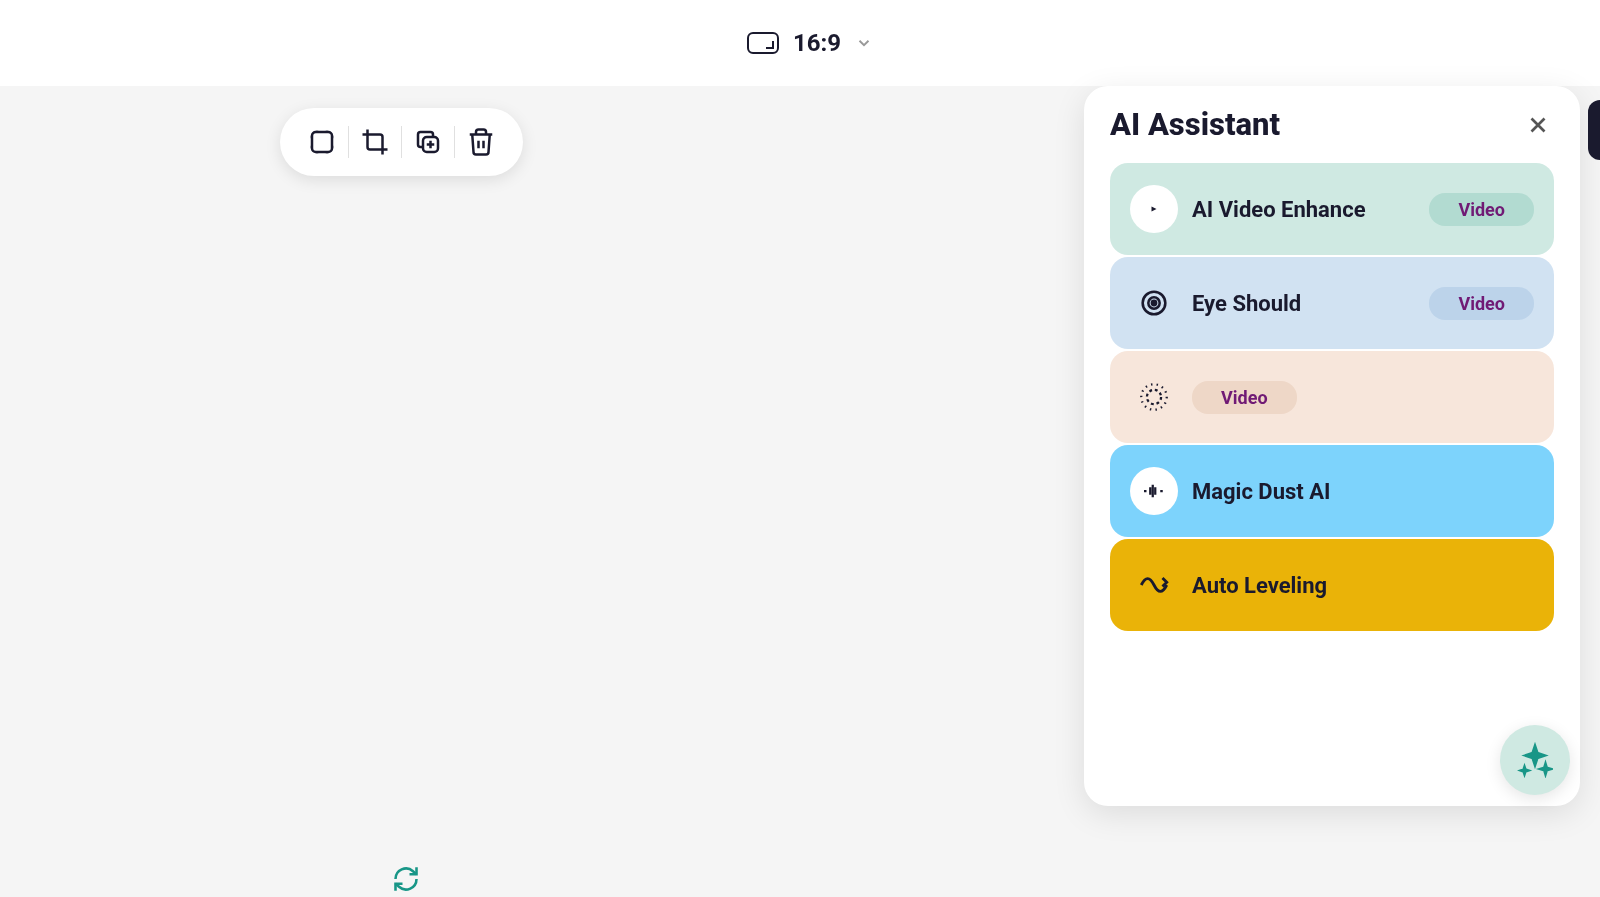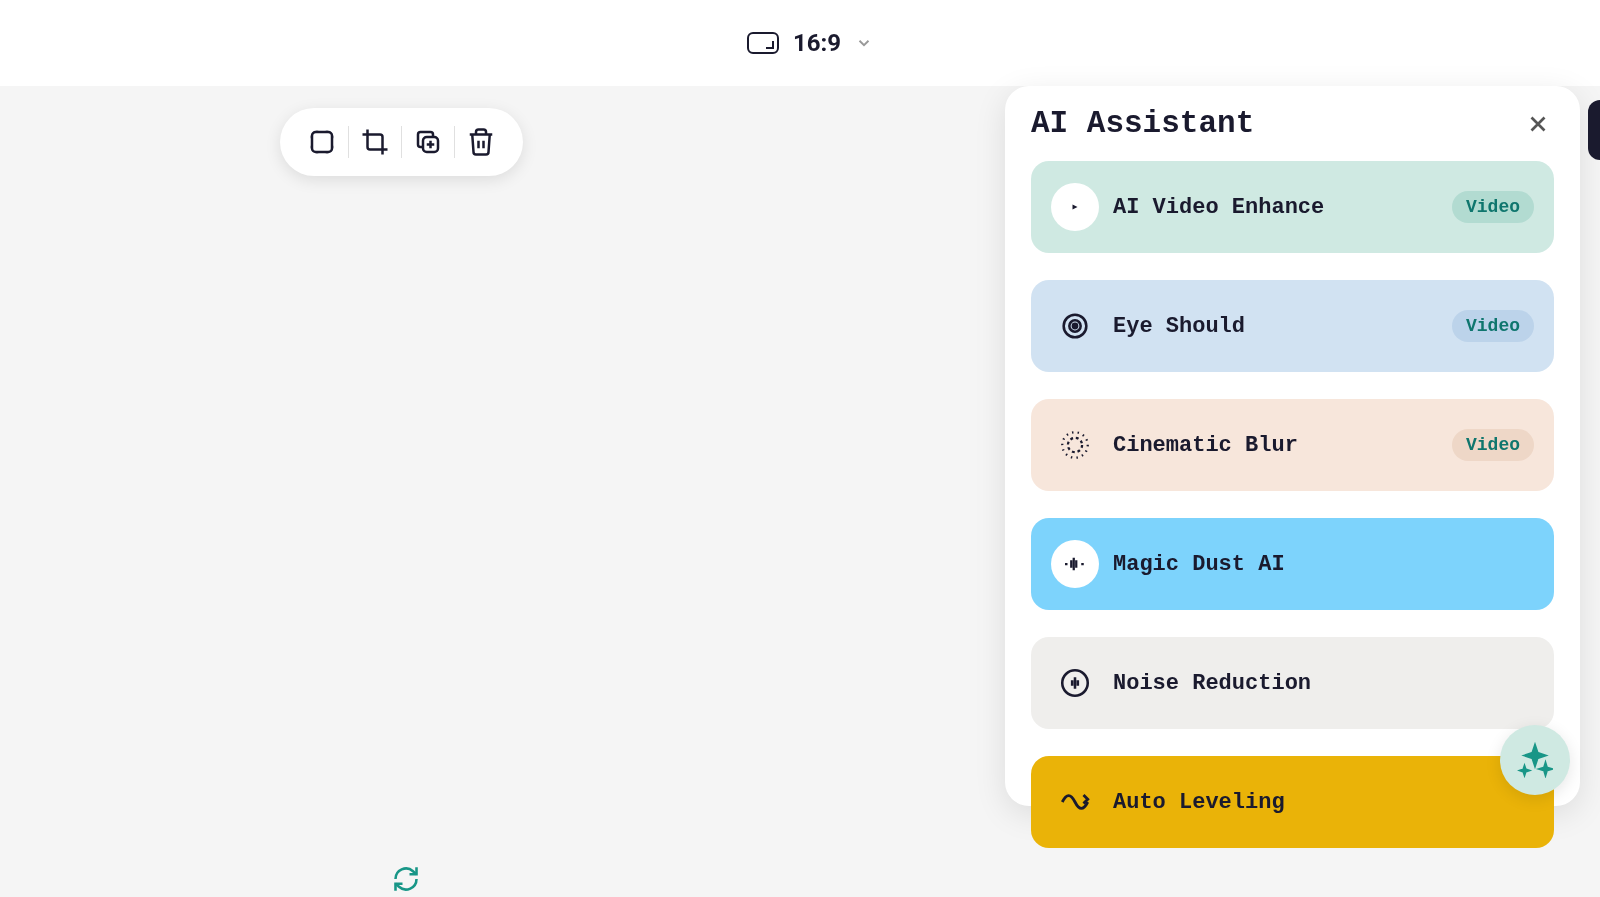--- a/index.html
+++ b/index.html
@@ -139,27 +139,26 @@
       left: 392px;
       width: 32px;
       height: 32px;
       color: #189687;
       cursor: pointer;
     }
     .side-panel {
       position: absolute;
       top: 0;
       right: 20px;
-      width: 575px;
+      width: 496px;
       height: 720px;
       background: #ffffff;
       border-radius: 24px;
       box-shadow: 0 8px 32px rgba(0,0,0,0.1);
       padding: 20px 26px 0;
-      font-family: Liberation Mono, monospace;
     }
     .panel-header {
       display: flex;
       align-items: center;
       justify-content: space-between;
       margin-bottom: 20px;
     }
     .panel-title {
       font-size: 31px;
       font-weight: 800;
@@ -172,21 +171,21 @@
       display: flex;
       align-items: center;
       justify-content: center;
       color: #555;
     }
     .tool-item {
       display: flex;
       align-items: center;
       padding: 22px 20px;
       border-radius: 18px;
-      margin-bottom: 27px;
+      margin-bottom: 2px;
       cursor: pointer;
     }
     .tool-item.green { background: #cfe9e2; }
     .tool-item.blue { background: #d1e2f2; }
     .tool-item.orange { background: #f7e6db; }
     .tool-item.teal { background: #7dd3fc; }
     .tool-item.gray { background: #efeeec; }
     .tool-item.blue2 { background: #eab308; }
     .tool-icon {
       width: 48px;
@@ -203,22 +202,22 @@
     }
     .tool-label {
       font-size: 22px;
       font-weight: 700;
       color: #1a1a2e;
       flex: 1;
     }
     .tool-badge {
       font-size: 18px;
       font-weight: 700;
-      color: #0f766e;
-      padding: 6px 14px;
+      color: #701a75;
+      padding: 6px 29px;
       border-radius: 16px;
     }
     .tool-badge.green-badge { background: #b2dbd1; }
     .tool-badge.blue-badge { background: #bcd3ea; }
     .tool-badge.orange-badge { background: #eed7c7; }
     .fab {
       position: absolute;
       bottom: 102px;
       right: 30px;
       width: 70px;
@@ -329,42 +328,32 @@
       <span class="tool-badge blue-badge">Video</span>
     </div>
 
     <div class="tool-item orange">
       <div class="tool-icon">
         <svg width="34" height="34" viewBox="0 0 24 24" fill="none" stroke="#1a1a2e" stroke-width="1.6">
           <circle cx="12" cy="12" r="5" stroke-dasharray="2 2"></circle>
           <circle cx="12" cy="12" r="9" stroke-dasharray="1 3"></circle>
         </svg>
       </div>
-      <span class="tool-label">Cinematic Blur</span>
       <span class="tool-badge orange-badge">Video</span>
     </div>
 
     <div class="tool-item teal">
       <div class="tool-icon white-bg">
         <svg width="30" height="30" viewBox="0 0 24 24" fill="none" stroke="#1a1a2e" stroke-width="1.8">
           <path d="M4 12h2M7 12h0M9 9v6M11 7v10M13 9v6M15 12h0M17 12h2"></path>
         </svg>
       </div>
       <span class="tool-label">Magic Dust AI</span>
     </div>
 
-    <div class="tool-item gray">
-      <div class="tool-icon">
-        <svg width="34" height="34" viewBox="0 0 24 24" fill="none" stroke="#1a1a2e" stroke-width="1.8">
-          <circle cx="12" cy="12" r="9"></circle>
-          <path d="M8 12v0M10 10v4M12 8v8M14 10v4M16 12v0"></path>
-        </svg>
-      </div>
-      <span class="tool-label">Noise Reduction</span>
-    </div>
 
     <div class="tool-item blue2">
       <div class="tool-icon">
         <svg width="34" height="34" viewBox="0 0 24 24" fill="none" stroke="#1a1a2e" stroke-width="2">
           <path d="M3 12c3-6 6-6 9 0s6 6 9 0"></path>
           <polyline points="18 7 21 10 18 13" fill="none"></polyline>
         </svg>
       </div>
       <span class="tool-label">Auto Leveling</span>
     </div>

